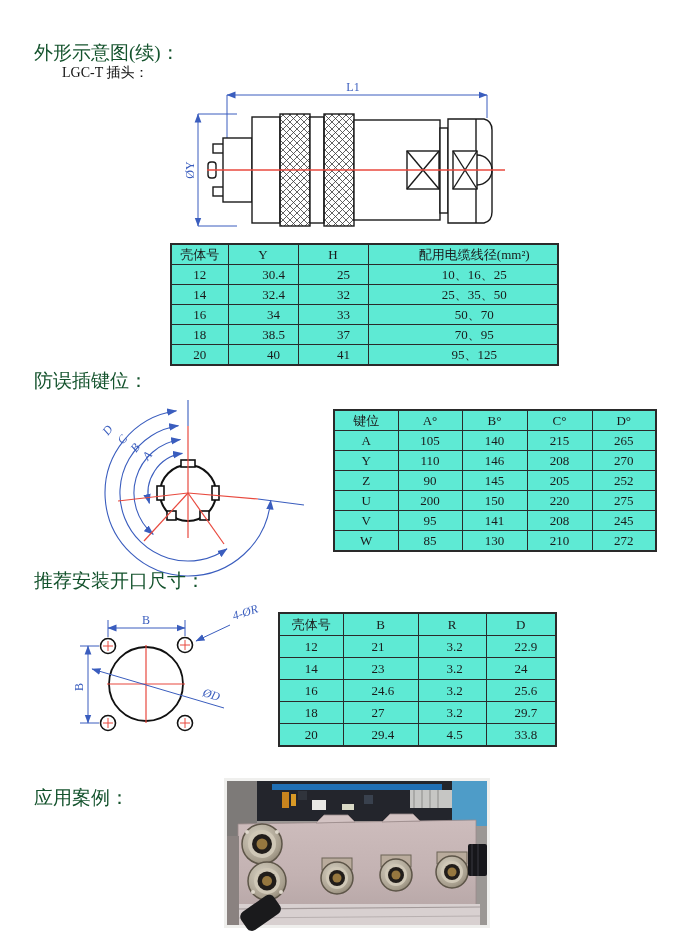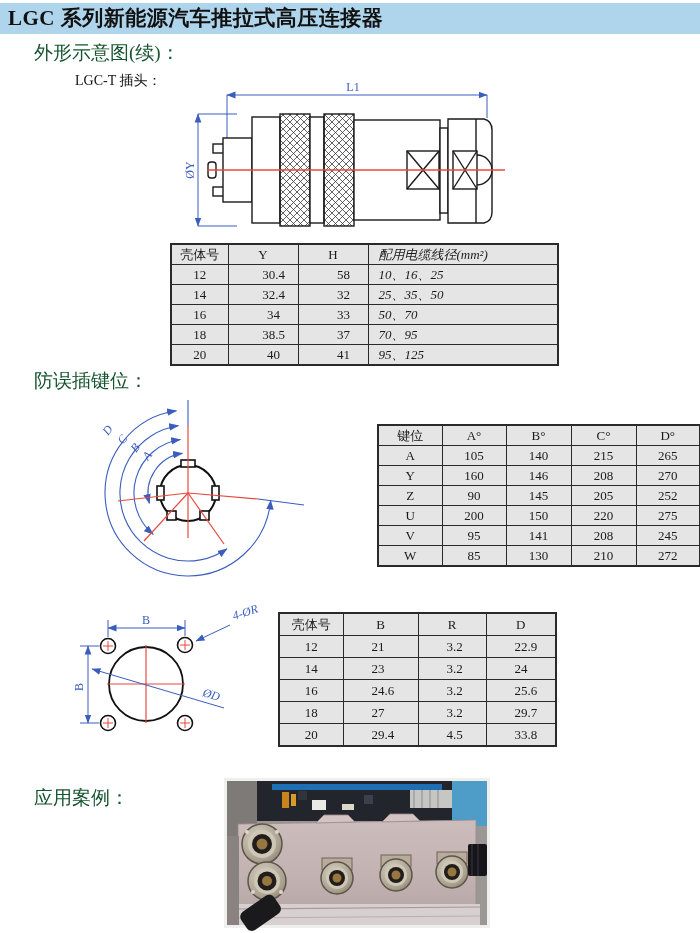--- a/index.html
+++ b/index.html
@@ -10,43 +10,40 @@
   .title-bar { position:absolute; left:0; top:3px; width:700px; height:31px;
                background:#aed5eb; box-sizing:border-box; padding-left:8px;
                font-weight:bold; font-size:21px; line-height:31px; letter-spacing:0.5px; color:#111; }
 
   .sec { position:absolute; font-size:19px; color:#14532d; white-space:nowrap; }
   .sub-label { position:absolute; font-size:14px; color:#111; white-space:nowrap; }
 
   svg.diagram { position:absolute; overflow:visible; }
 
   table.dtable { position:absolute; border-collapse:collapse; table-layout:fixed;
-                 background:#e5e5e5; border:2px solid #2a2a2a; }
+                 background:#5eead4; border:2px solid #2a2a2a; }
   .dtable th, .dtable td { border:1px solid #2a2a2a; font-weight:normal; font-size:13px;
                  padding:0 3px; height:19px; line-height:1.05; text-align:center;
                  overflow:hidden; white-space:nowrap; font-family:"Liberation Serif","DejaVu Serif",serif; }
   #t1 td:nth-child(2), #t1 td:nth-child(3) { text-align:center; padding-left:24px; }
-  #t1 th:nth-child(4), #t1 td:nth-child(4) { text-align:left; padding-left:10px;font-style:italic; }
+  #t1 th:nth-child(4), #t1 td:nth-child(4) { text-align:center; padding-left:26px; }
   #t3 th, #t3 td { height:21px; }
   #t3 td:nth-child(2), #t3 td:nth-child(3), #t3 td:nth-child(4) { text-align:left; padding-left:28px; }
 
   .dimtext { font-family:"Liberation Serif","DejaVu Serif",serif; font-size:12px; fill:#3a5dbe; }
   .dimtext-i { font-family:"Liberation Serif","DejaVu Serif",serif; font-size:12px; font-style:italic; fill:#3a5dbe; }
 </style>
 </head>
 <body>
 
 <div class="page">
 
-  <div class="title-bar">
-    <span>LGC 系列新能源汽车推拉式高压连接器</span>
-  </div>
 
   <div class="sec" style="left:34px; top:40px;">外形示意图(续)：</div>
-  <div class="sub-label" style="left:62px; top:72px;margin-left:13px;">LGC-T 插头：</div>
+  <div class="sub-label" style="left:62px; top:64px;">LGC-T 插头：</div>
 
   <svg class="diagram" style="left:185px; top:80px;" width="322" height="160" viewBox="0 0 322 160">
     <defs>
       <marker id="arb" markerWidth="10" markerHeight="8" refX="8.5" refY="4" orient="auto-start-reverse">
         <path d="M0,0.6 L9,4 L0,7.4 Z" fill="#3a5dbe"></path>
       </marker>
       <pattern id="knurl" width="7" height="7" patternUnits="userSpaceOnUse">
         <path d="M0 7 L7 0 M0 0 L7 7" stroke="#3a3a3a" stroke-width="0.8" fill="none"></path>
       </pattern>
     </defs>
@@ -102,21 +99,21 @@
           <th>壳体号</th>
           <th>Y</th>
           <th>H</th>
           <th>配用电缆线径(mm²)</th>
         </tr>
       </thead>
     <tbody>
         <tr>
           <td>12</td>
           <td>30.4</td>
-          <td>58</td>
+          <td>25</td>
           <td>10、16、25</td>
         </tr>
         <tr>
           <td>14</td>
           <td>32.4</td>
           <td>32</td>
           <td>25、35、50</td>
         </tr>
         <tr>
           <td>16</td>
@@ -168,21 +165,21 @@
     <g stroke="#e8493e" stroke-width="1.2" fill="none">
       <line x1="120" y1="34" x2="120" y2="101"></line>
       <line x1="120" y1="101" x2="120" y2="146"></line>
       <line x1="120" y1="101" x2="190" y2="107"></line>
       <line x1="120" y1="101" x2="50" y2="109"></line>
       <line x1="120" y1="101" x2="76" y2="149"></line>
       <line x1="120" y1="101" x2="156" y2="152"></line>
     </g>
   </svg>
 
-  <table class="dtable" id="t2" style="left:333px; top:424px; width:322px;margin-left:44px;">
+  <table class="dtable" id="t2" style="left:333px; top:409px; width:322px;">
     <colgroup>
         <col style="width:64px">
         <col style="width:64px">
         <col style="width:65px">
         <col style="width:65px">
         <col style="width:64px">
       </colgroup>
     <thead>
         <tr>
           <th>键位</th>
@@ -195,21 +192,21 @@
     <tbody>
         <tr>
           <td>A</td>
           <td>105</td>
           <td>140</td>
           <td>215</td>
           <td>265</td>
         </tr>
         <tr>
           <td>Y</td>
-          <td>160</td>
+          <td>110</td>
           <td>146</td>
           <td>208</td>
           <td>270</td>
         </tr>
         <tr>
           <td>Z</td>
           <td>90</td>
           <td>145</td>
           <td>205</td>
           <td>252</td>
@@ -231,20 +228,21 @@
         <tr>
           <td>W</td>
           <td>85</td>
           <td>130</td>
           <td>210</td>
           <td>272</td>
         </tr>
       </tbody>
   </table>
 
+  <div class="sec" style="left:34px; top:568px;">推荐安装开口尺寸：</div>
 
   <svg class="diagram" style="left:62px; top:600px;" width="220" height="160" viewBox="0 0 220 160">
 
     <circle cx="84" cy="84" r="37" stroke="#111" stroke-width="1.8" fill="none"></circle>
     <g stroke="#e8493e" stroke-width="1.2">
       <line x1="84" y1="45" x2="84" y2="123"></line>
       <line x1="45" y1="84" x2="123" y2="84"></line>
     </g>
 
     <g>

